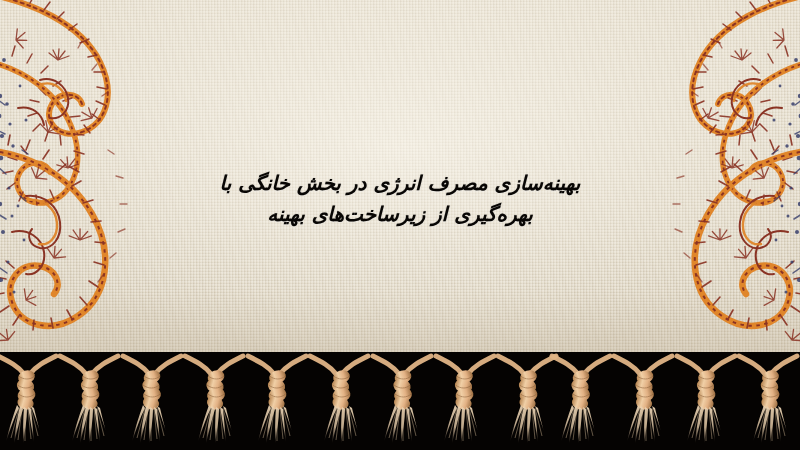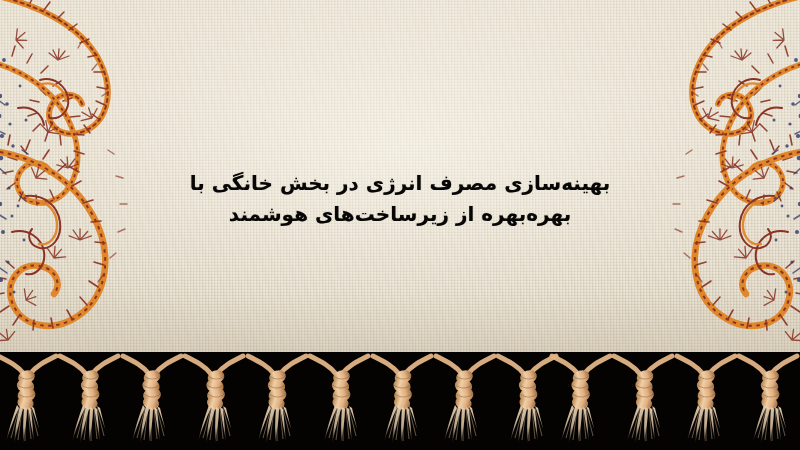--- a/index.html
+++ b/index.html
@@ -61,20 +61,21 @@
   }
   .tassel{position:absolute;top:0;width:46px;height:92px;}
   .tassel svg{display:block;width:100%;height:100%;overflow:visible;}
 
   
   .title-block{
     position:absolute;left:0;right:0;top:168px;
     text-align:center;
     direction:rtl;
     pointer-events:none;
+    font-style:italic;
   }
   .title-line{
     display:block;
     font-size:20px;
     font-weight:bold;
     color:#080604;
     line-height:31px;
     letter-spacing:0;
     text-shadow:0 1px 0 rgba(255,255,255,.30), 0 0 1px rgba(0,0,0,.4);
     white-space:nowrap;
@@ -319,21 +320,21 @@
       </g>
       <g stroke="#8a3324" stroke-width="1.4" stroke-linecap="round" opacity=".65">
         <path d="M112,150 l6,4 M120,176 l7,2 M124,204 l7,0 M122,232 l7,-3
                  M114,258 l6,-5 M102,282 l5,-7 M106,96 l6,-4 M96,70 l5,-6 M82,48 l4,-7"></path>
       </g>
     </svg>
   </div>
 
   <div class="title-block">
     <span class="title-line">بهینه‌سازی مصرف انرژی در بخش خانگی با</span>
-    <span class="title-line">بهره‌بهره از زیرساخت‌های هوشمند</span>
+    <span class="title-line">بهره‌گیری از زیرساخت‌های بهینه</span>
   </div>
 
   <div class="fringe-zone">
     <div class="blackfade"></div>
     <div id="tassels">
         <div class="tassel" style="left: 3.76923px;">
           <svg viewBox="0 0 46 92" preserveAspectRatio="none">
             <defs>
               <linearGradient id="tg0" x1="0" y1="0" x2="1" y2="0">
                 <stop offset="0" stop-color="#b5834f"></stop>

